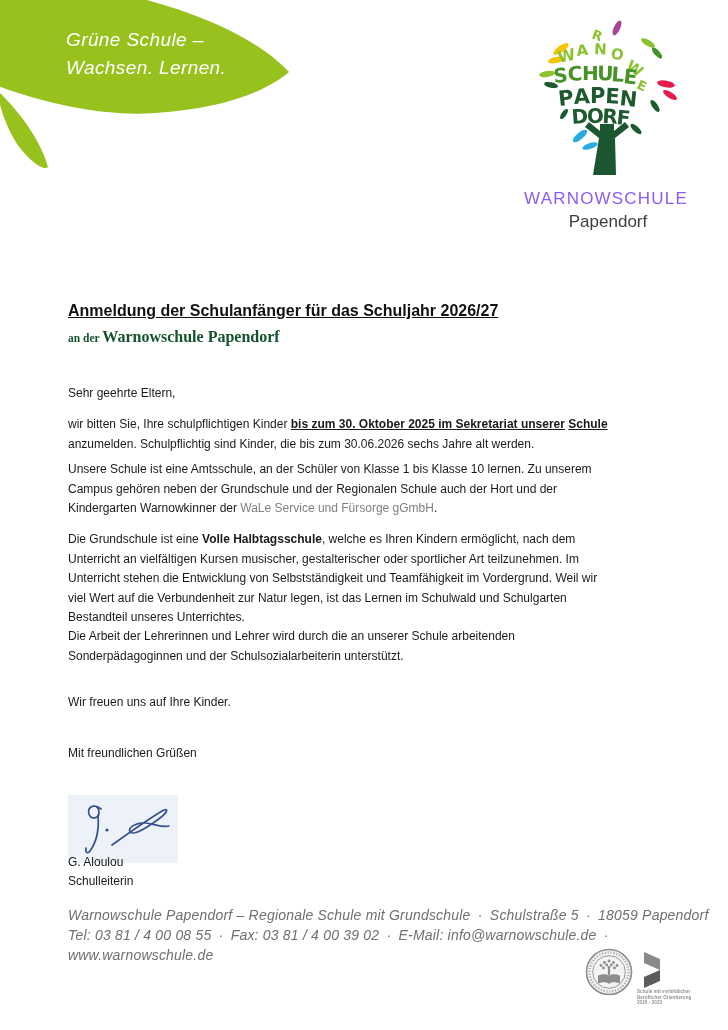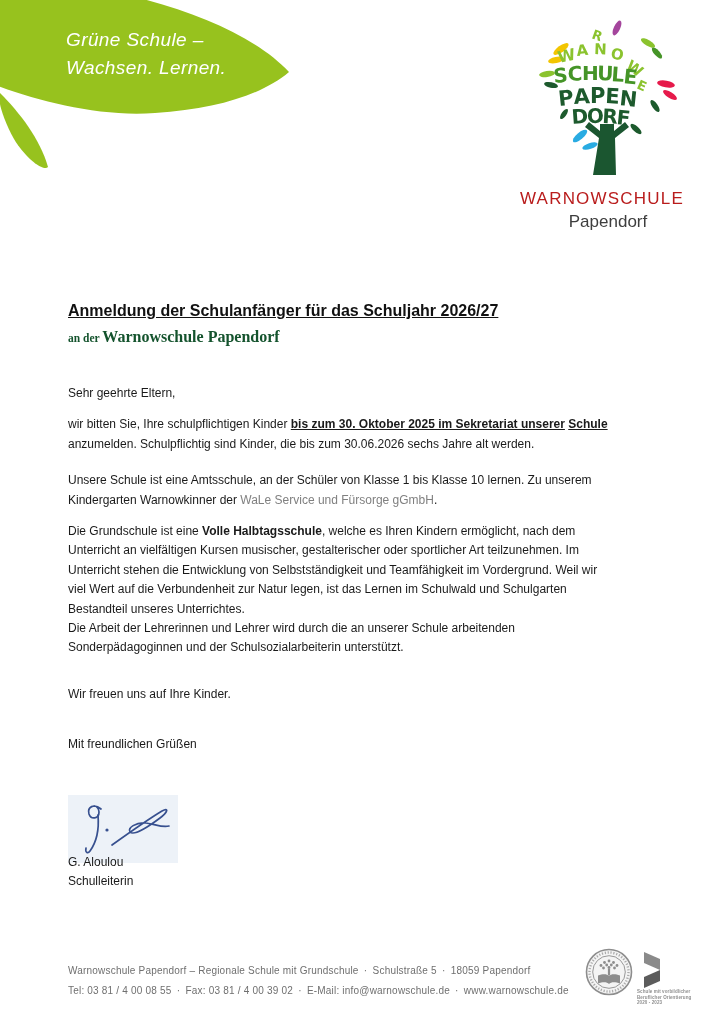--- a/index.html
+++ b/index.html
@@ -12,49 +12,49 @@
   
   .leaf-svg { left:0; top:0; }
   .leaf-text { left:66px; color:#ffffff; font-style:italic; font-size:19px;
     letter-spacing:.4px; line-height:28px; }
   .leaf-line1 { top:26px; }
   .leaf-line2 { top:54px; }
 
   
   .tree-svg { left:528px; top:12px; }
   .tree-letter { font-family:"DejaVu Sans", sans-serif; font-weight:bold; }
-  .org-name { left:520px; top:189px; width:184px; text-align:left;
-    font-size:17px; letter-spacing:1.2px; color:#b91c1c; }
+  .org-name { left:504px; top:189px; width:184px; text-align:right;
+    font-size:17px; letter-spacing:1.2px; color:#8b5cf6; }
   .org-loc  { left:516px; top:212px; width:184px; text-align:center;
     font-size:17px; color:#3e3e3e; }
 
   
   .title-block { left:68px; top:301px; }
   .title { font-size:16px; font-weight:bold; text-decoration:underline; line-height:20px; color:#111; }
   .subtitle { margin-top:7px; font-size:16px; font-weight:bold; color:#14532d;font-family:Liberation Serif, serif; }
   .subtitle .small { font-size:11.5px; }
 
   
   .letter-body { left:68px; top:384px; width:640px; font-size:12px; line-height:19.4px; }
   .line { white-space:nowrap; }
   .salutation { margin-bottom:12px; }
-  .para1 { margin-bottom:17px; }
+  .para1 { margin-bottom:6px; }
   .para2 { margin-bottom:12px; }
   .para3 { margin-bottom:27px; }
   .closing { margin-bottom:31px; }
   .bu { font-weight:bold; text-decoration:underline; }
   .b  { font-weight:bold; }
   .gray { color:#808080; }
 
   .signature-box { left:68px; top:795px; width:110px; height:68px; background:#edf2f8; }
   .signer-block { left:68px; top:853px; font-size:12px; line-height:19.4px; }
 
   
-  .footer-text { left:68px; top:961px; font-size:10px; line-height:20px;
-    color:#6f6f6f; letter-spacing:.2px; }
+  .footer-text { left:68px; top:905px; font-size:14px; line-height:20px;
+    color:#6f6f6f; letter-spacing:.2px;font-style:italic; }
   .seal-svg  { left:585px; top:948px; }
   .award-svg { left:639px; top:951px; }
   .award-text { left:637px; top:989px; font-size:4.5px; line-height:5.6px;
     color:#8f8f8f; font-weight:bold; letter-spacing:.1px; }
 </style>
 </head>
 <body>
 
 <div class="page">
 
@@ -121,20 +121,21 @@
   <div class="abs letter-body">
     <div class="salutation line">Sehr geehrte Eltern,</div>
 
     <div class="para1">
       <div class="line"><span>wir bitten Sie, Ihre schulpflichtigen Kinder </span><span class="bu">bis zum 30. Oktober 2025 im Sekretariat unserer</span><span> </span><span class="bu">Schule</span></div>
       <div class="line">anzumelden. Schulpflichtig sind Kinder, die bis zum 30.06.2026 sechs Jahre alt werden.</div>
     </div>
 
     <div class="para2">
       <div class="line">Unsere Schule ist eine Amtsschule, an der Schüler von Klasse 1 bis Klasse 10 lernen. Zu unserem</div>
+      <div class="line">Campus gehören neben der Grundschule und der Regionalen Schule auch der Hort und der</div>
       <div class="line"><span>Kindergarten Warnowkinner der </span><span class="gray">WaLe Service und Fürsorge gGmbH</span><span>.</span></div>
     </div>
 
     <div class="para3">
       <div class="line"><span>Die Grundschule ist eine </span><span class="b">Volle Halbtagsschule</span><span>, welche es Ihren Kindern ermöglicht, nach dem</span></div>
       <div class="line">Unterricht an vielfältigen Kursen musischer, gestalterischer oder sportlicher Art teilzunehmen. Im</div>
       <div class="line">Unterricht stehen die Entwicklung von Selbstständigkeit und Teamfähigkeit im Vordergrund. Weil wir</div>
       <div class="line">viel Wert auf die Verbundenheit zur Natur legen, ist das Lernen im Schulwald und Schulgarten</div>
       <div class="line">Bestandteil unseres Unterrichtes.</div>
       <div class="line">Die Arbeit der Lehrerinnen und Lehrer wird durch die an unserer Schule arbeitenden</div>

